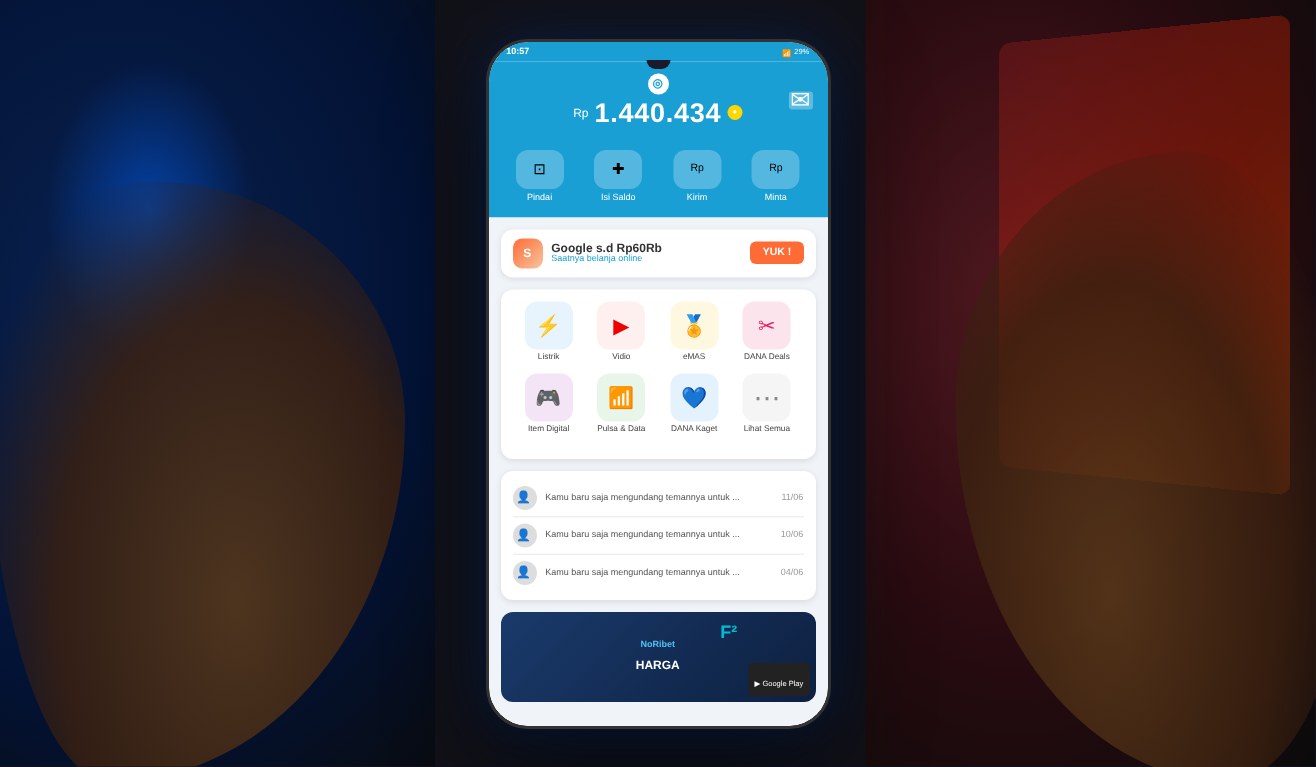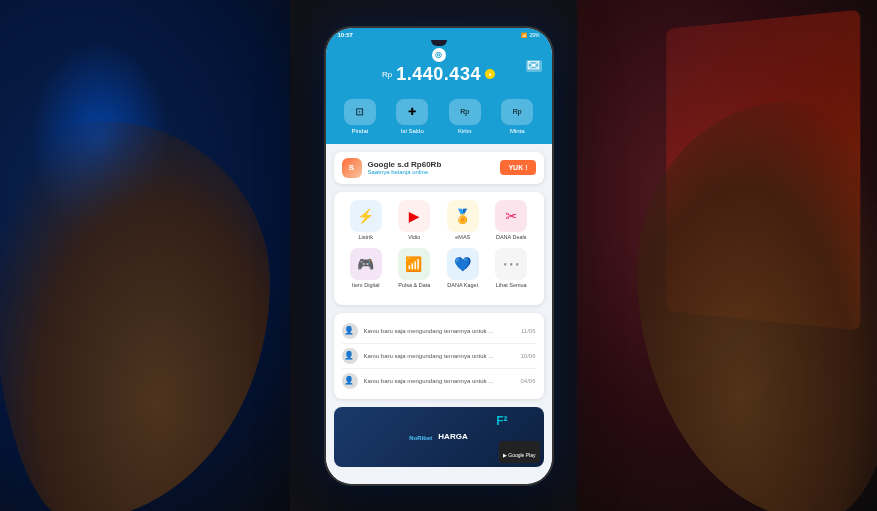--- a/index.html
+++ b/index.html
@@ -510,28 +510,28 @@
             <span class="activity-date">10/06</span>
           </div>
           <div class="activity-item">
             <div class="activity-avatar">👤</div>
             <span class="activity-text">Kamu baru saja mengundang temannya untuk ...</span>
             <span class="activity-date">04/06</span>
           </div>
         </div>
 
         <div class="bottom-promo">
-          <div style="display:flex; align-items:flex-end; gap:6px; padding:4px;">
+          <div style="display:flex; align-items:center; gap:6px; padding:4px;flex-direction:column;">
             <div style="color:#4fc3f7; font-size:6px; font-weight:bold;">NoRibet</div>
             <div style="color:white; font-size:8px; font-weight:bold;">HARGA</div>
           </div>
           <div style="position:absolute; right:4px; bottom:4px; background:#222; border-radius:3px; padding:2px 4px;">
             <span style="color:white; font-size:5px;">▶ Google Play</span>
           </div>
-          <div style="position:absolute; right:36px; top:4px;">
+          <div style="position:absolute; right:52px; top:4px;">
             <span style="color:#00bcd4; font-size:12px; font-weight:bold;">F²</span>
           </div>
         </div>
 
       </div>
     </div>
   </div>
 </div>
 
 </body></html>

